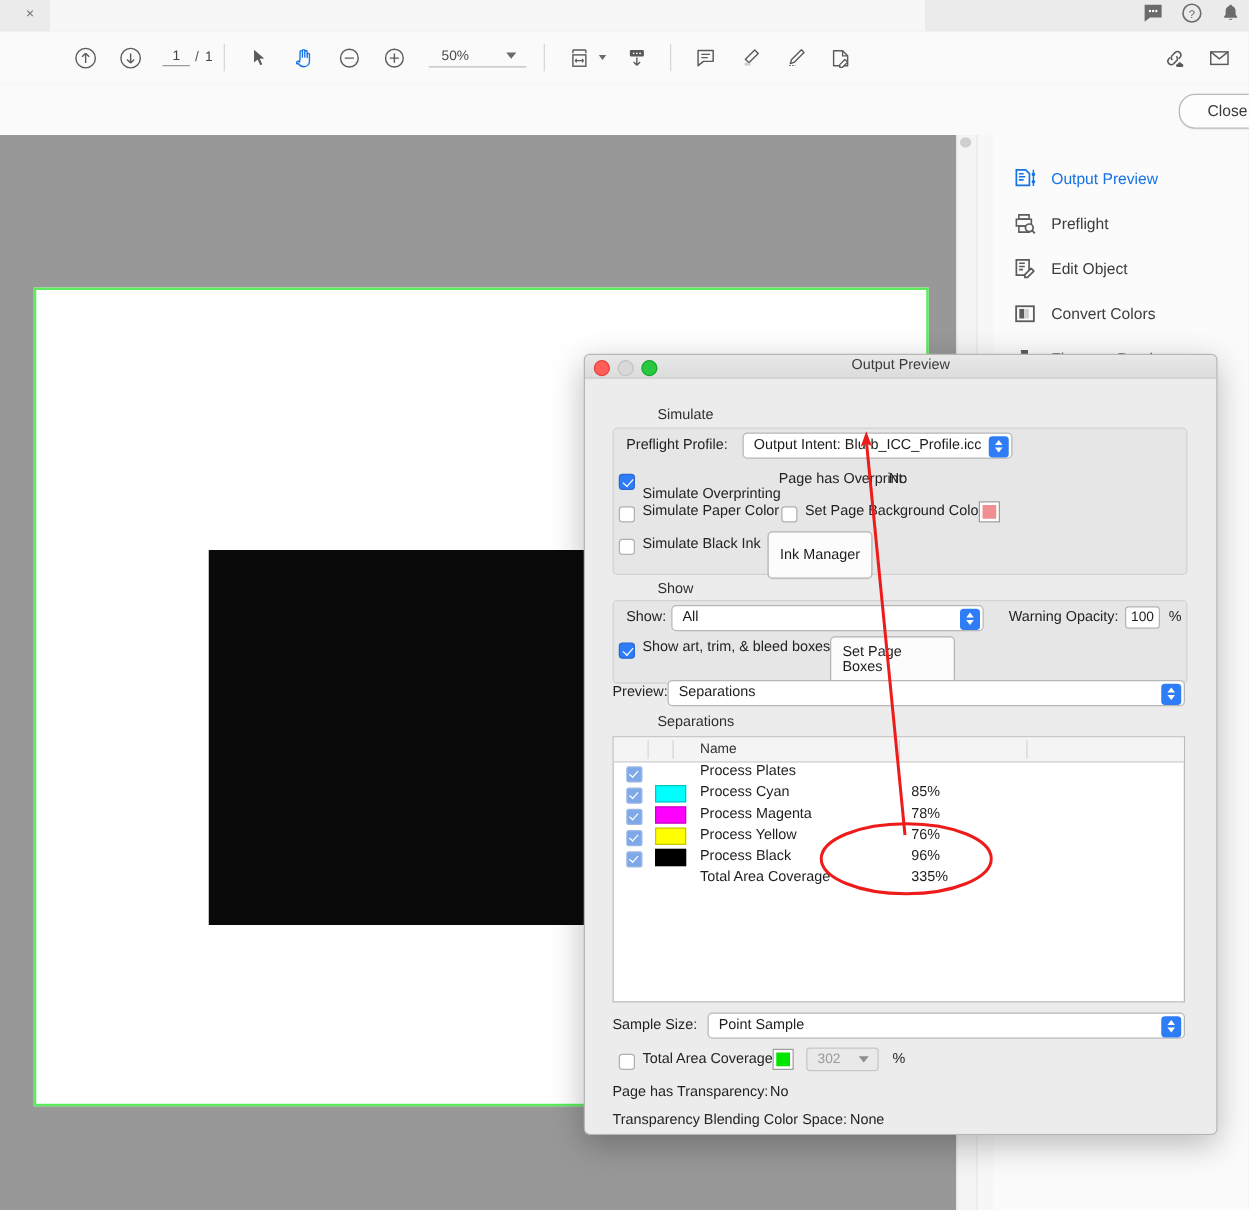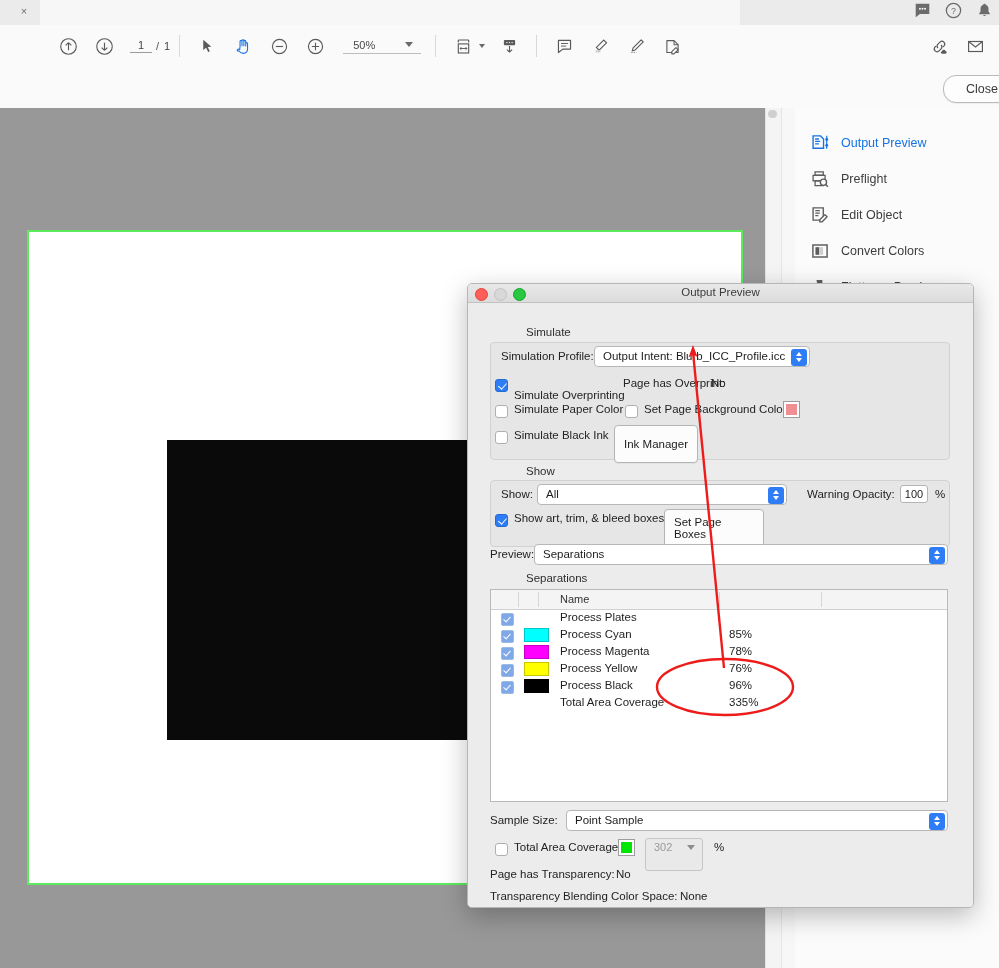--- a/index.html
+++ b/index.html
@@ -83,21 +83,21 @@
 
   .pushbtn{position:absolute;height:38px;background:#fcfcfc;border:1px solid #b4b4b4;border-radius:4px;box-sizing:border-box;
            display:flex;align-items:center;justify-content:center;font-size:11.5px;color:#1d1d1d;padding:16px 9px;box-shadow:0 1px 0 rgba(0,0,0,.04);}
 
   .swatch{position:absolute;width:17px;height:17px;border:1px solid #9d9d9d;background:#fff;box-sizing:border-box;padding:2px;}
   .swatch i{display:block;width:100%;height:100%;}
 
   .numfield{position:absolute;height:18px;background:#fff;border:1px solid #b4b4b4;border-radius:3px;box-sizing:border-box;
             display:flex;align-items:center;justify-content:center;font-size:11px;color:#1d1d1d;}
 
-  .stepper{position:absolute;height:33px;background:#e9e9e9;border:1px solid #c6c6c6;border-radius:3px;box-sizing:border-box;text-decoration:underline;}
+  .stepper{position:absolute;height:19px;background:#e9e9e9;border:1px solid #c6c6c6;border-radius:3px;box-sizing:border-box;text-decoration:underline;}
   .stepper .sv{position:absolute;left:8px;top:2px;font-size:11px;color:#9a9a9a;}
   .stepper .sc{position:absolute;right:7px;top:6px;width:0;height:0;border-left:4px solid transparent;border-right:4px solid transparent;border-top:5px solid #8d8d8d;}
 
   
   .table{position:absolute;left:22px;top:286px;width:458px;height:213px;background:#fff;border:1px solid #b9b9b9;box-sizing:border-box;}
   .thead{position:relative;height:19px;background:#f4f4f4;border-bottom:1px solid #d0d0d0;}
   .thead .cdiv{position:absolute;top:2px;width:1px;height:15px;background:#d6d6d6;}
   .thead .hname{position:absolute;left:69px;top:3px;font-size:11px;color:#323232;}
   .trow{position:relative;height:17px;}
   .trow .rcb{position:absolute;left:10px;top:3px;width:11px;height:11px;border:1px solid #9cb9e2;border-radius:2px;background:#7fa8e8;}
@@ -331,21 +331,21 @@
         <span class="lt g"></span>
       </div>
       <div class="t">Output Preview</div>
     </div>
 
     <div class="dlg-body">
 
       <div class="grp-label" style="left:22px;top:23px;">Simulate</div>
       <div class="box" style="left:22px;top:39px;width:458px;height:116px;"></div>
 
-      <div class="lbl" style="left:33px;top:47px;">Simulation Profile:</div>
+      <div class="lbl" style="left:33px;top:47px;">Preflight Profile:</div>
       <div class="popup" style="left:126px;top:43px;width:216px;">
         <span class="ptext">Output Intent: Blurb_ICC_Profile.icc</span>
         <span class="pbtn">
             <i class="ar up"></i>
             <i class="ar dn"></i>
           </span>
       </div>
 
       <div class="cbx on" style="left:27px;top:76px;"></div>
       <div class="lbl" style="left:46px;top:86px;">Simulate Overprinting</div>

